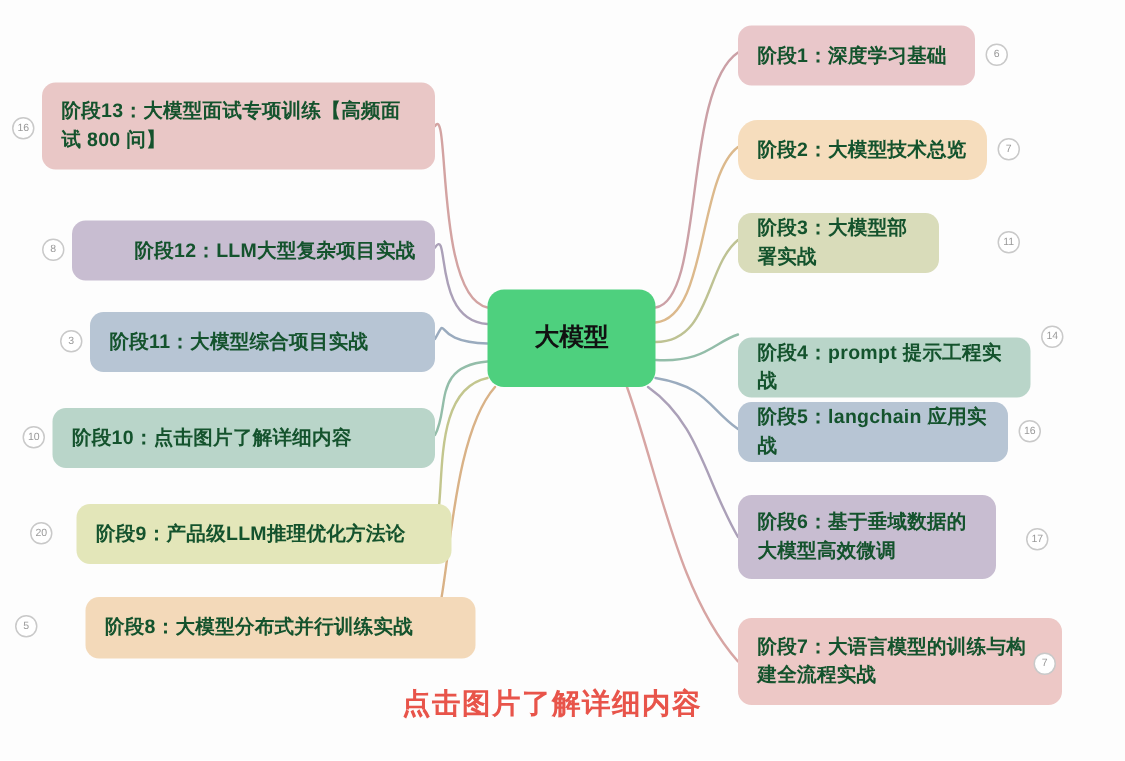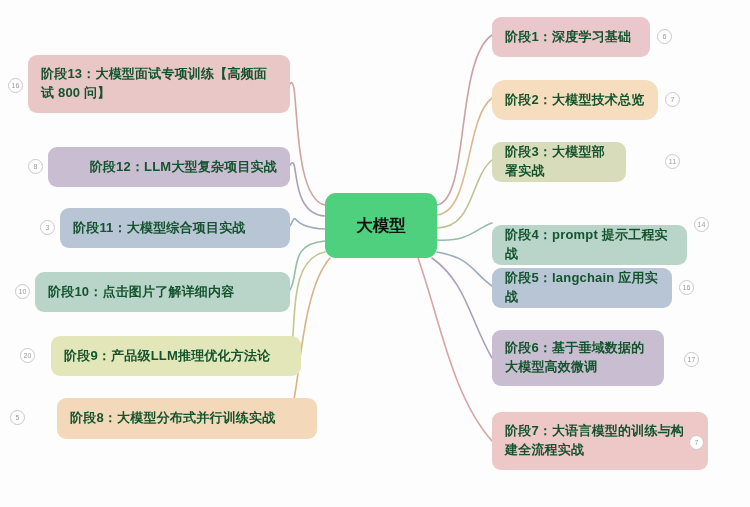--- a/index.html
+++ b/index.html
@@ -168,13 +168,14 @@
       <div class="node left" style="left: 51px; top: 336px; width: 250px; height: 28px; background: rgb(227, 230, 185);">
         <span class="node-text">阶段9：产品级LLM推理优化方法论</span>
       </div>
       <div class="badge" style="top: 347.5px; left: 20px;">20</div>
       <div class="node left" style="left: 30px; top: 398px; width: 260px; height: 41px; background: rgb(243, 217, 185); margin-left: 27px;">
         <span class="node-text">阶段8：大模型分布式并行训练实战</span>
       </div>
       <div class="badge" style="top: 409.5px; left: 10px;">5</div>
     </div>
 
+  <div id="caption">点击图片了解详细内容</div>
 </div>
 
 </body></html>

